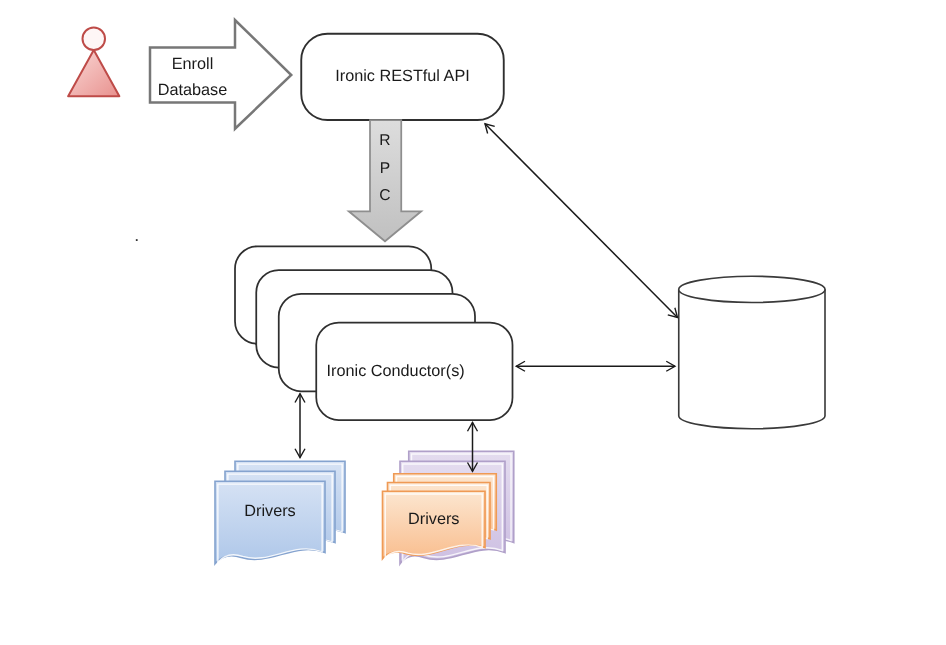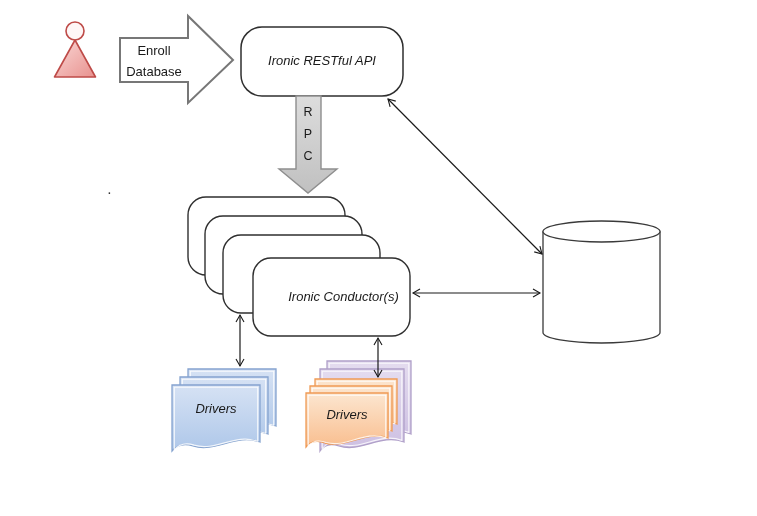--- a/index.html
+++ b/index.html
@@ -1,20 +1,20 @@
 <!DOCTYPE html>
 <html><head>
 <meta charset="utf-8">
 <style>
   html,body{margin:0;padding:0;background:#ffffff;}
   #stage{position:relative;width:757px;height:516px;background:#ffffff;overflow:hidden;
          font-family:"Liberation Sans",sans-serif;}
   #stage svg{position:absolute;left:0;top:0;}
   .lbl{position:absolute;color:#1a1a1a;font-size:13px;line-height:1.25;z-index:2;}
-  .center{display:flex;align-items:center;justify-content:center;font-style:italic;}
+  .center{display:flex;align-items:center;justify-content:center;}
   .actor-lbl{font-weight:bold;font-size:11px;line-height:13px;text-align:center;}
   .actor-lbl span{display:block;}
   .two-line{text-align:center;}
   .two-line span{display:block;line-height:21px;}
   .rpc-lbl{text-align:center;font-size:12.5px;}
   .rpc-lbl span{display:block;line-height:22px;}
   .stray{font-size:10px;font-weight:bold;color:#333;}
 </style>
 </head>
 <body>
@@ -113,21 +113,21 @@
   </div>
 
   <div class="lbl center" style="left:241px;top:27px;width:162px;height:69px;">Ironic RESTful API</div>
 
   <div class="lbl rpc-lbl" style="left:298px;top:101px;width:20px;">
     <span>R</span>
     <span>P</span>
     <span>C</span>
   </div>
 
-  <div class="lbl center" style="left:265px;top:258px;width:157px;height:78px;">Ironic Conductor(s)</div>
+  <div class="lbl center" style="left:238px;top:258px;width:157px;height:78px;">Ironic Conductor(s)</div>
 
 
   <div class="lbl center" style="left:172px;top:385px;width:88px;height:48px;">Drivers</div>
 
   <div class="lbl center" style="left:306px;top:393px;width:82px;height:44px;">Drivers</div>
 
   <div class="lbl stray" style="left:108px;top:185px;">.</div>
 
 </div>
 

